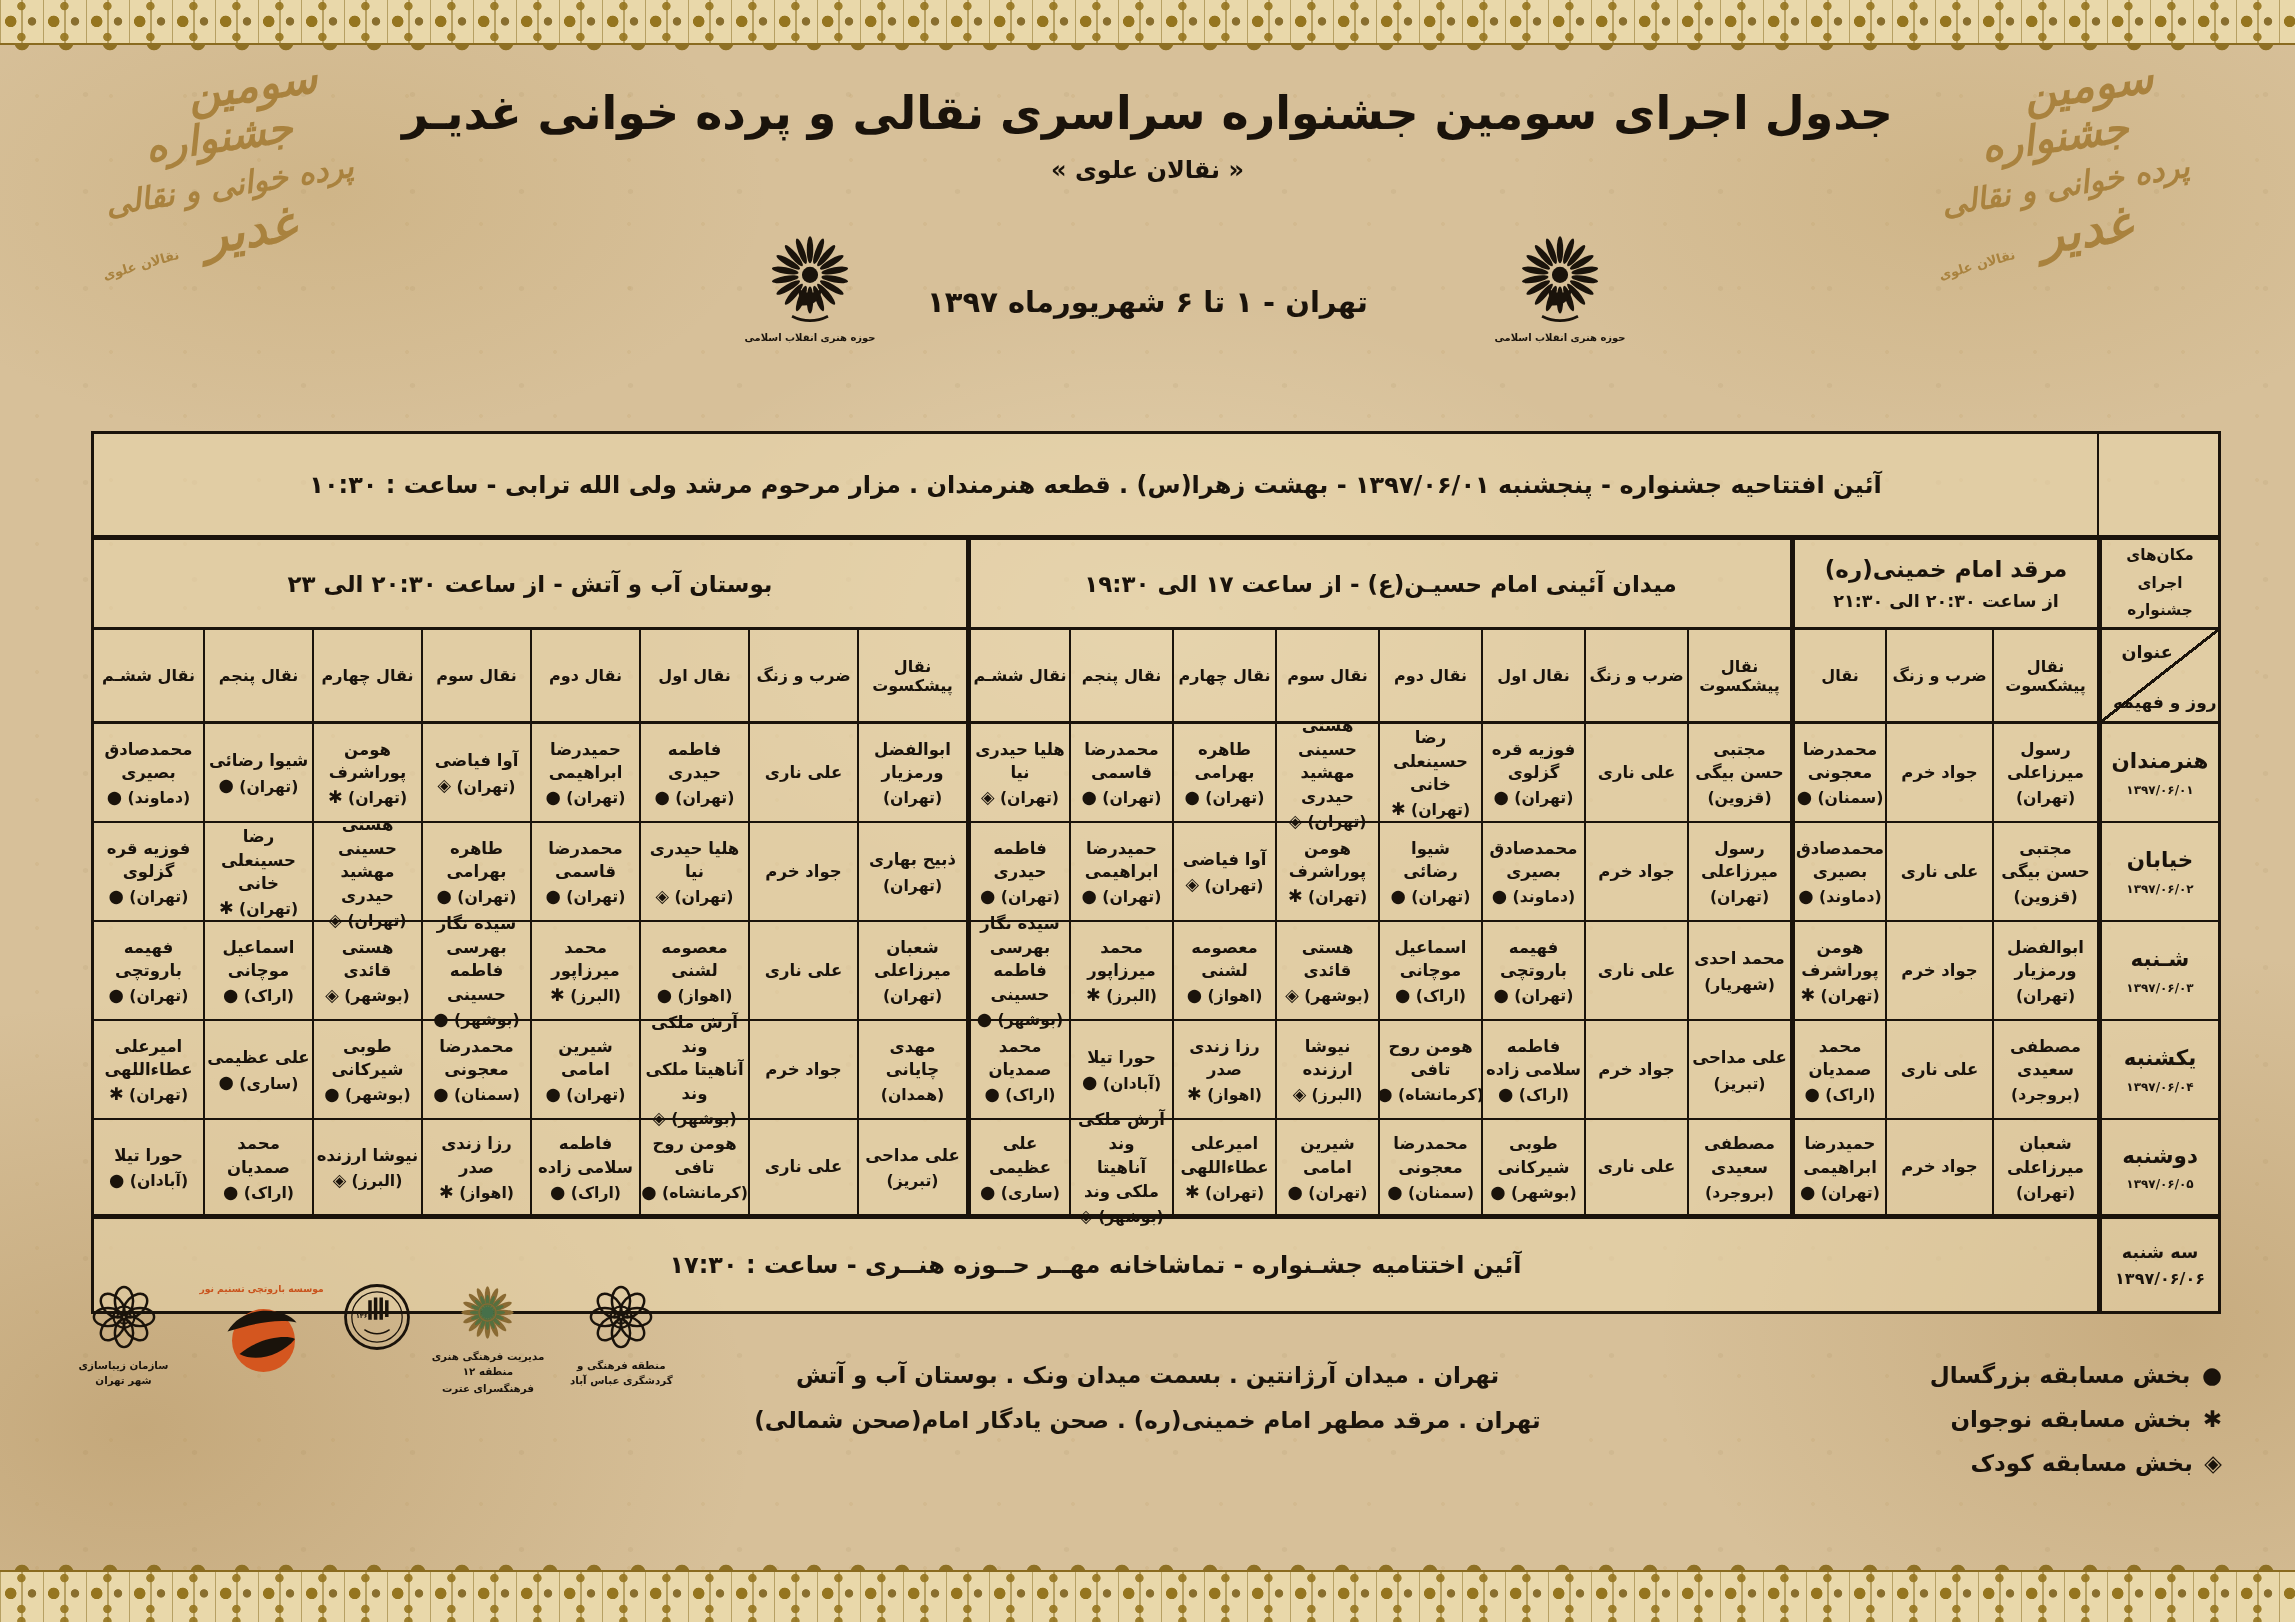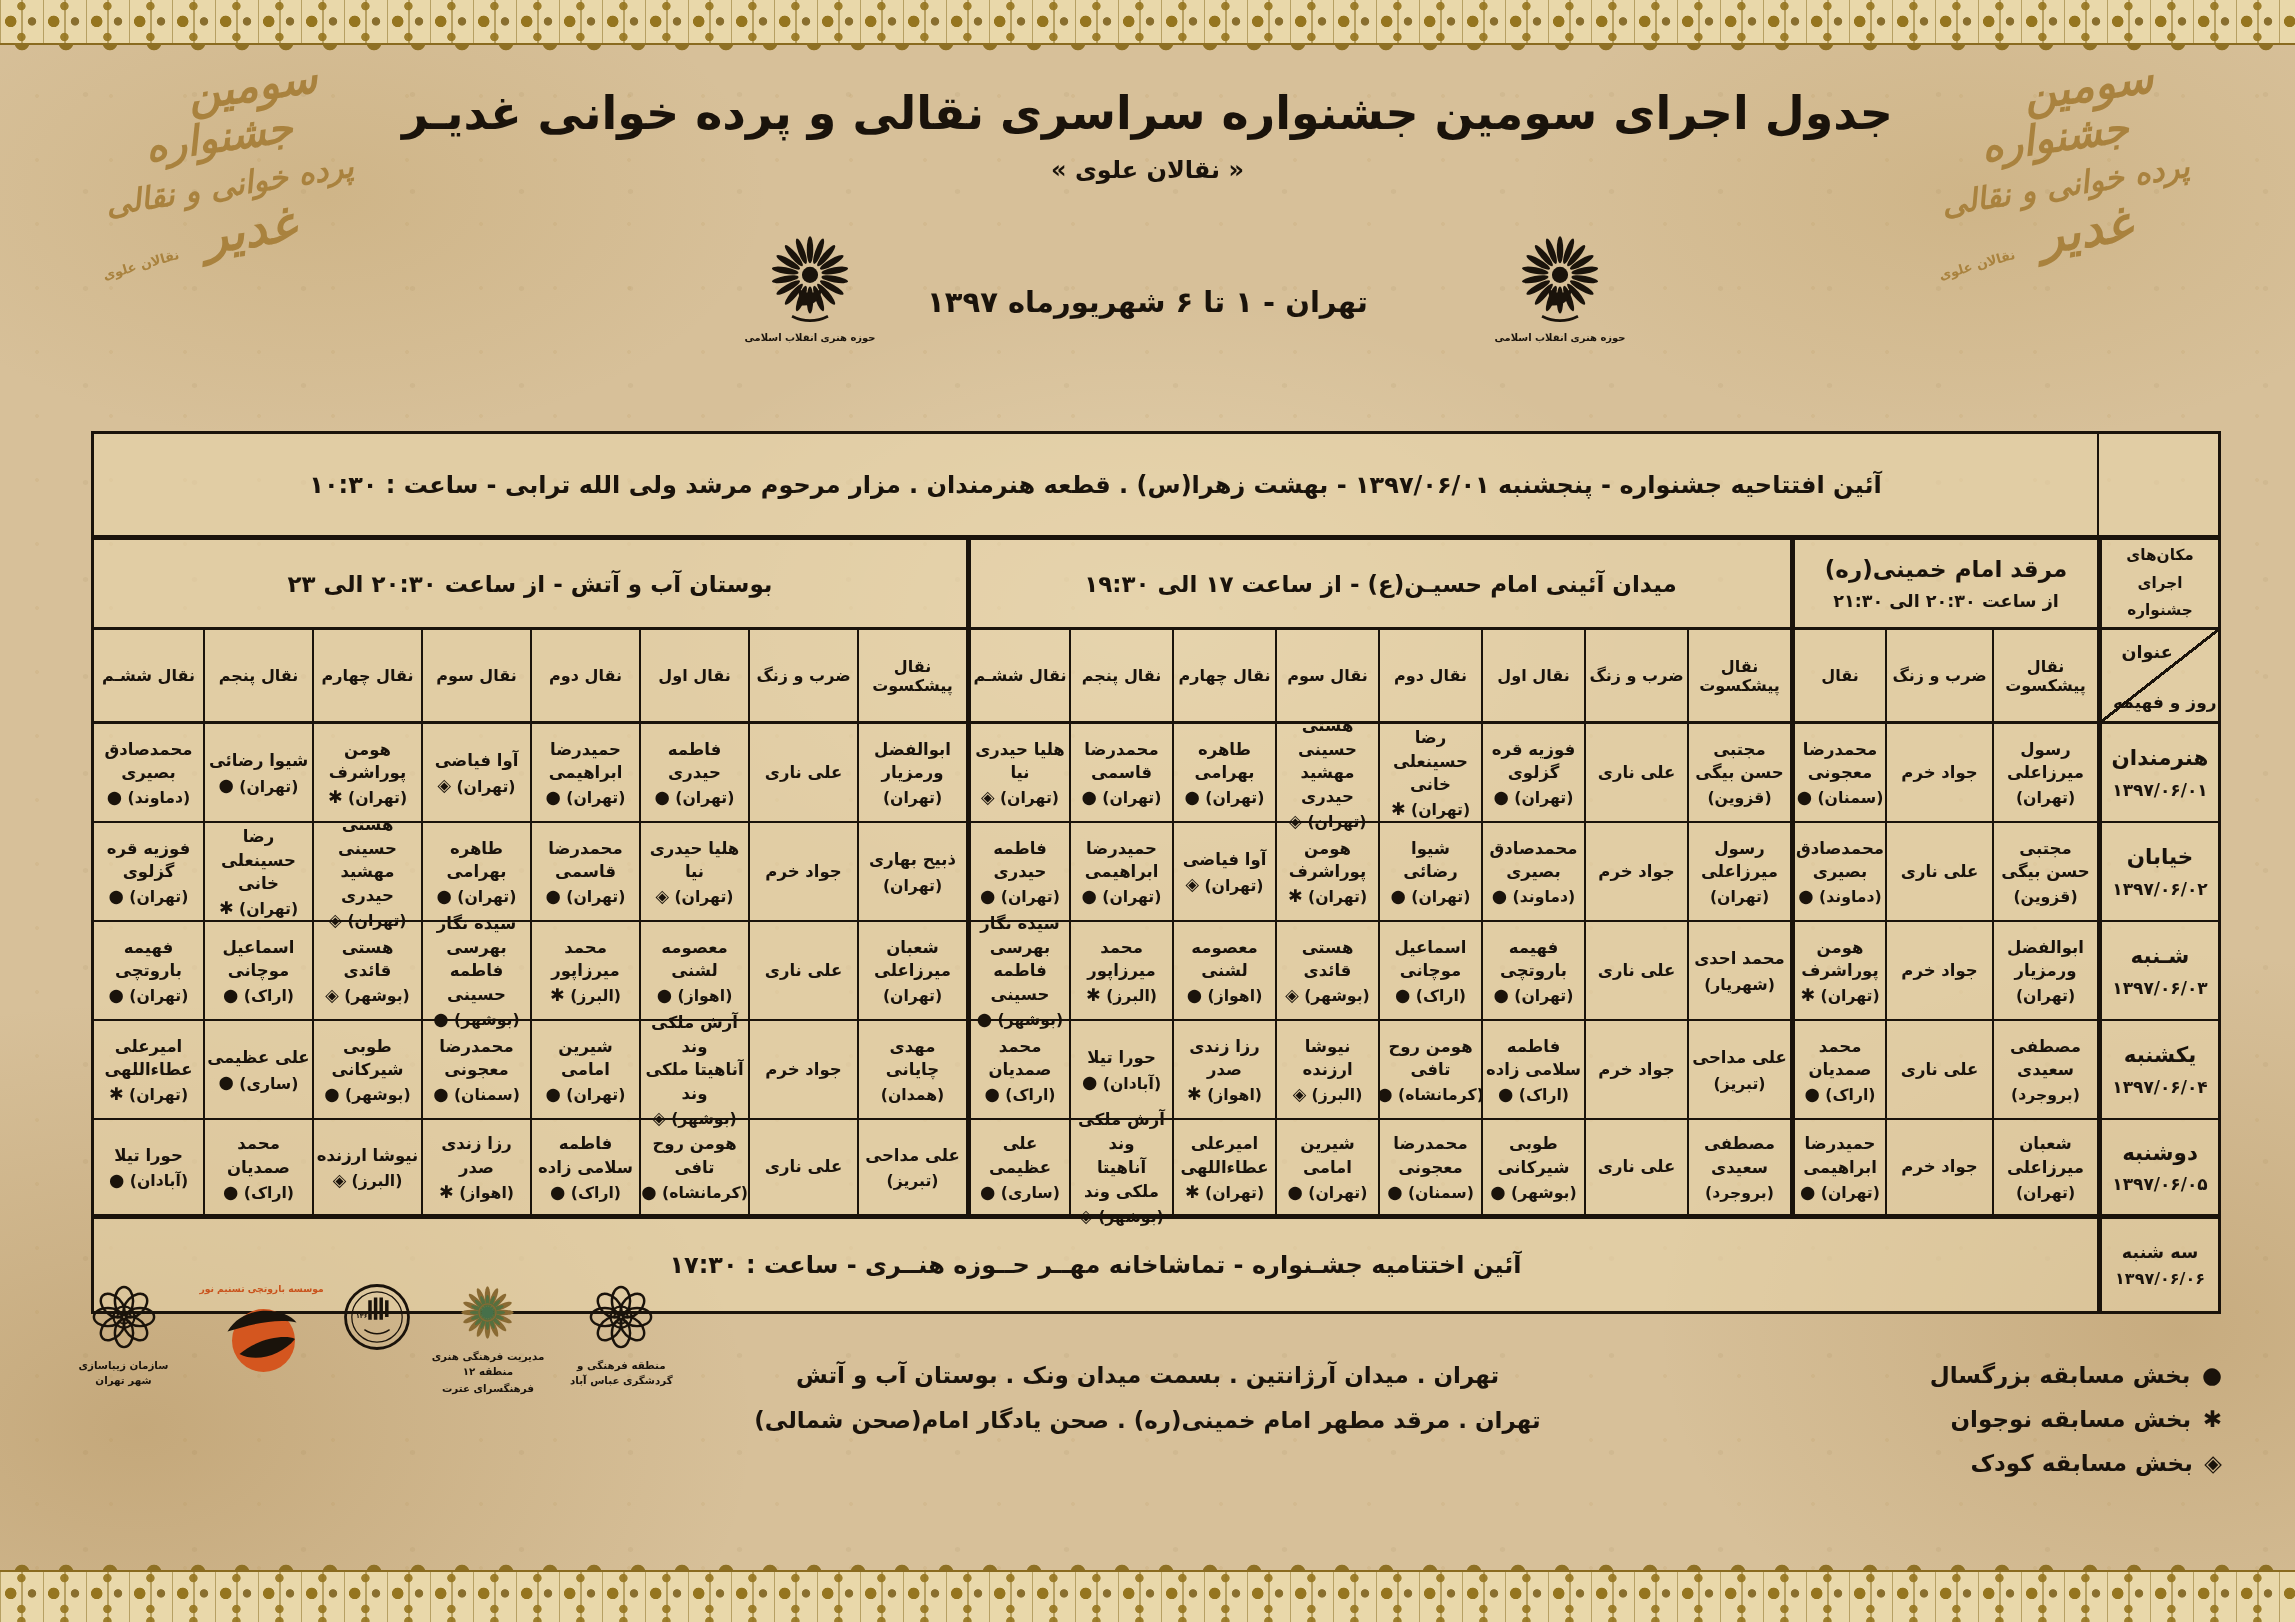--- a/index.html
+++ b/index.html
@@ -67,21 +67,21 @@
   .r-venue{border-bottom:3.1px solid #1a130b;}
   .r-head{border-bottom:3.1px solid #1a130b;}
   .r-data{border-bottom:2.3px solid #1a130b;}
   .r-last{border-bottom:5.4px solid #1a130b;}
   .bigline{font-size:24px;font-weight:700;letter-spacing:0.4px;}
   .vmain{font-size:23px;font-weight:700;}
   .vsub{font-size:17.6px;font-weight:700;margin-top:9.2px;}
   .vplace{font-size:15.3px;font-weight:700;line-height:1.8;white-space:pre-line;}
   .colhead-t{font-size:16px;font-weight:700;}
   .dayname{font-size:21.4px;font-weight:700;letter-spacing:0.8px;}
-  .daydate{font-size:17px;font-weight:700;margin-top:9.2px;}
+  .daydate{font-size:12px;font-weight:700;margin-top:9.2px;}
   .dayname.sm{font-size:17.6px;}
   .daydate.sm{font-size:16px;margin-top:7.7px;}
   .nm{font-size:16.5px;font-weight:700;white-space:pre-line;line-height:1.45;}
   .ml{display:flex;direction:ltr;align-items:center;gap:5.4px;margin-top:3.1px;}
   .mk{font-size:17.6px;line-height:1;}
   .ct{font-size:15.7px;font-weight:700;}
   .ct.solo{margin-top:3.1px;}
   .diag{background:linear-gradient(to top left, transparent calc(50% - 1.5px), #1a130b calc(50% - 1.5px), #1a130b calc(50% + 1.5px), transparent calc(50% + 1.5px));}
   .diag-top{position:absolute;top:12.2px;left:4.6px;width:70%;font-size:17.6px;font-weight:700;}
   .diag-bottom{position:absolute;bottom:9.2px;right:1.5px;font-size:17px;font-weight:700;}

